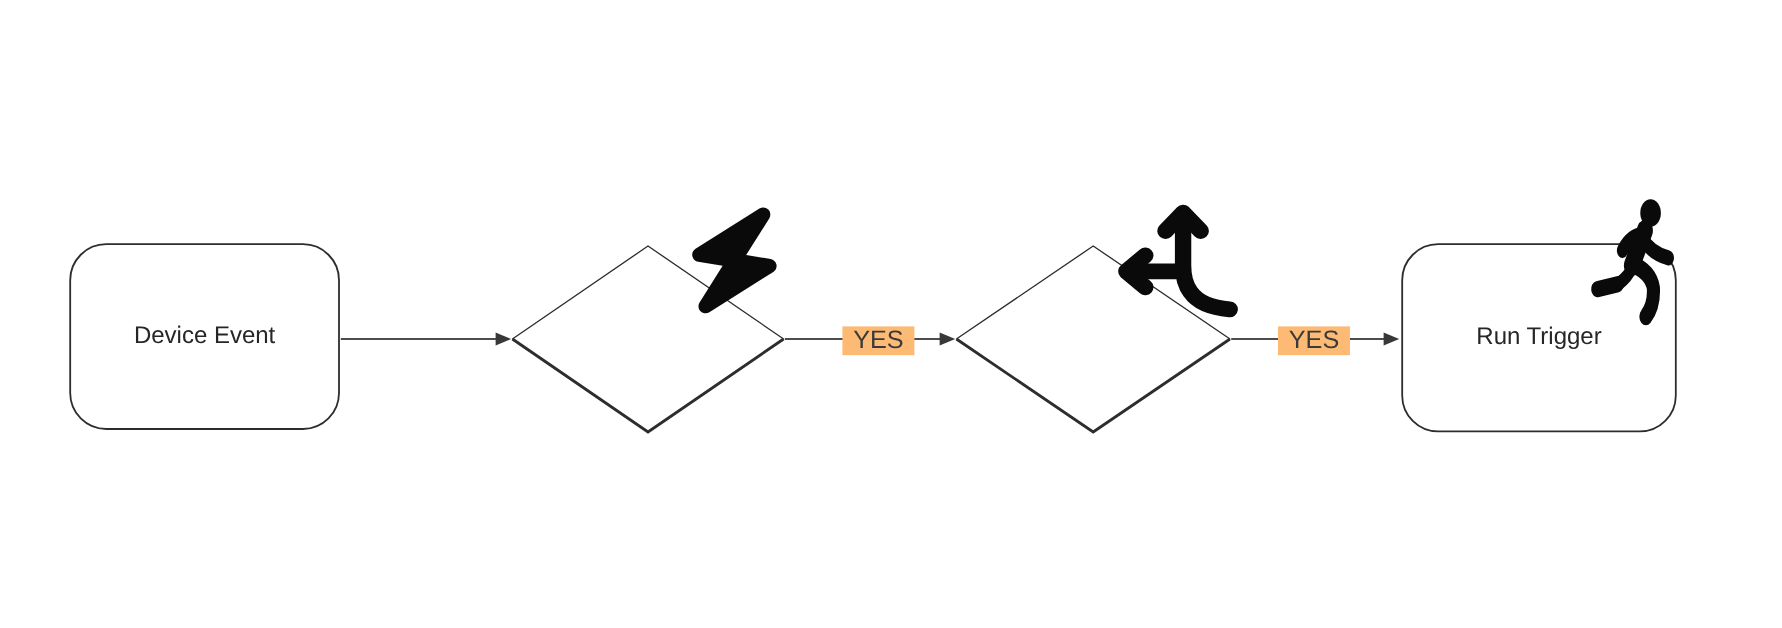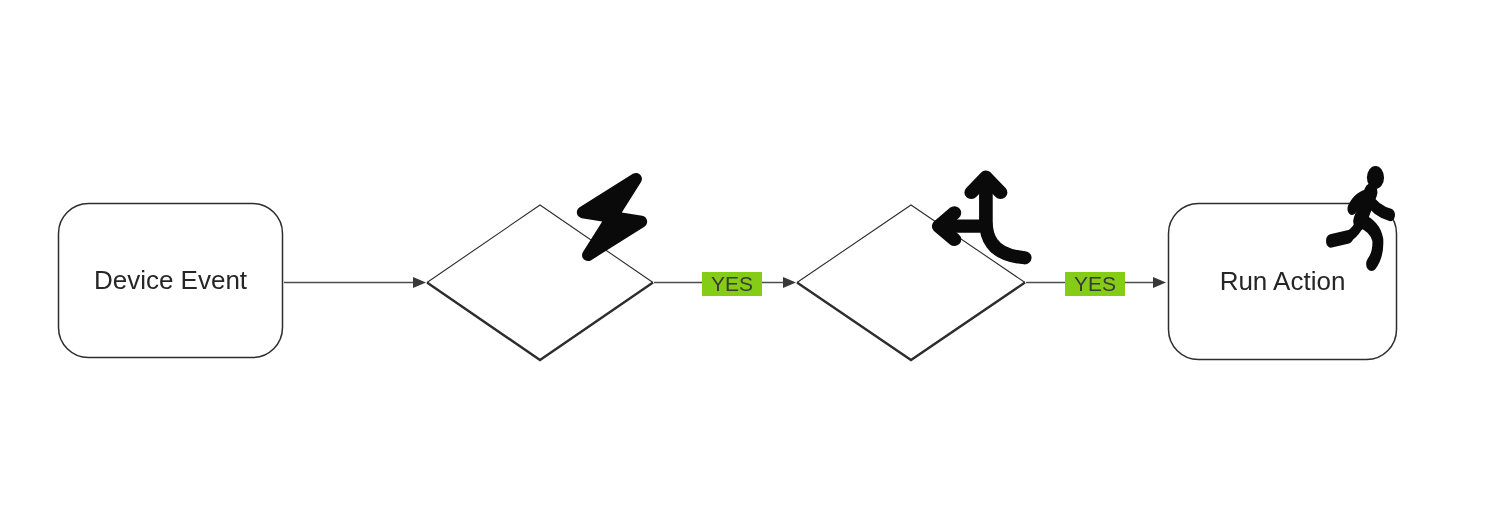--- a/index.html
+++ b/index.html
@@ -19,29 +19,29 @@
     position: absolute;
     left: 0;
     top: 0;
   }
   .node-label {
     position: absolute;
     display: flex;
     align-items: center;
     justify-content: center;
     text-align: center;
-    font-size: 26px;
+    font-size: 20px;
     line-height: 1.4;
     color: #262626;
     pointer-events: none;
   }
   .edge-label {
     position: absolute;
     transform: translate(-50%, -50%);
-    background: #84cc16;
+    background: #fdba74;
     padding: 0 9px;
     font-size: 21px;
     color: #3a3a3a;
     white-space: nowrap;
   }
 </style>
 </head>
 <body>
 
 <div class="canvas">
@@ -98,19 +98,19 @@
       <path d="M46 54 Q66 60 69 73 Q70 87 61 96" stroke-width="14"></path>
       <path d="M33 69 Q42 64 46 57" stroke-width="11"></path>
       <path d="M9 74 L31 70" stroke-width="13"></path>
     </g>
   </svg>
 
   <div class="node-label" style="left:58px; top:203px; width:225px; height:154px;">Device Event</div>
 
 
 
-  <div class="node-label" style="left:1168px; top:203px; width:229px; height:156px;">Run Action</div>
+  <div class="node-label" style="left:1168px; top:203px; width:229px; height:156px;">Run Trigger</div>
 
   <div class="edge-label" style="left:732px; top:284px;">YES</div>
 
   <div class="edge-label" style="left:1095px; top:284px;">YES</div>
 
 </div>
 
 </body></html>

